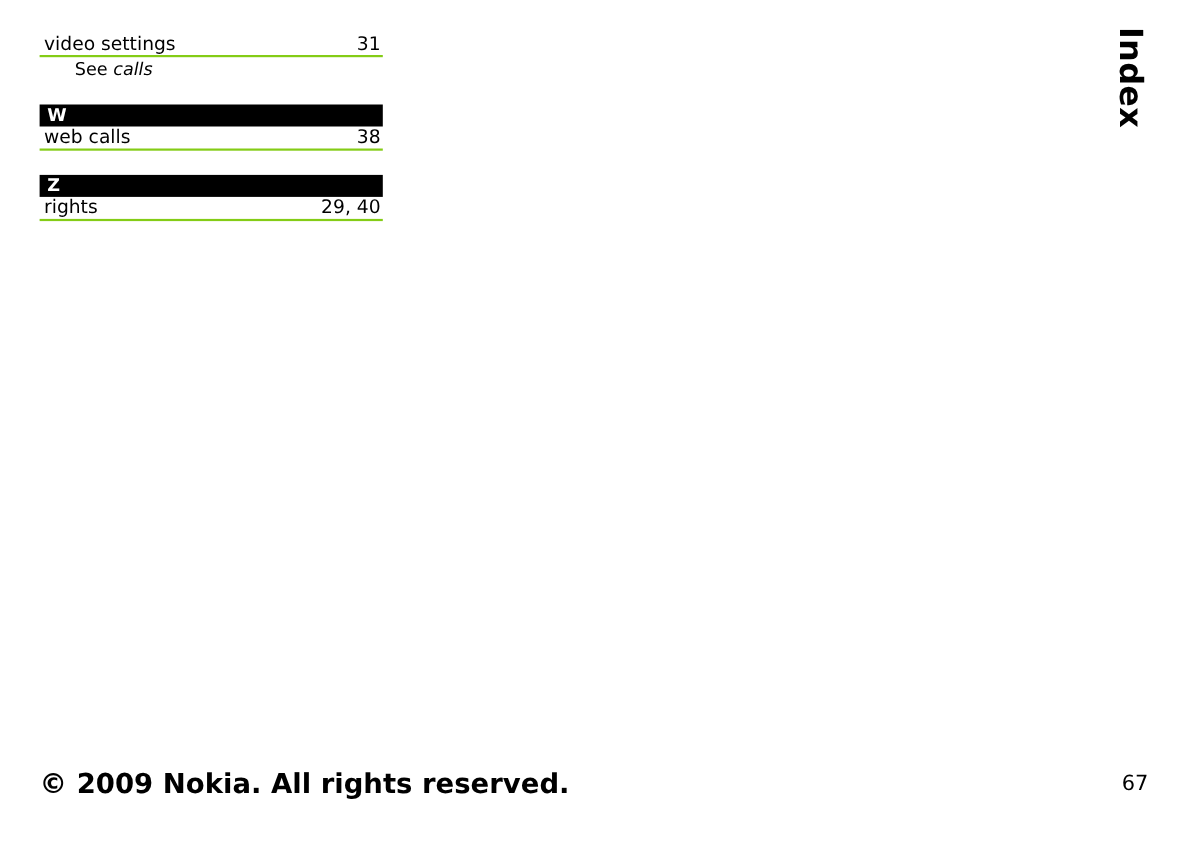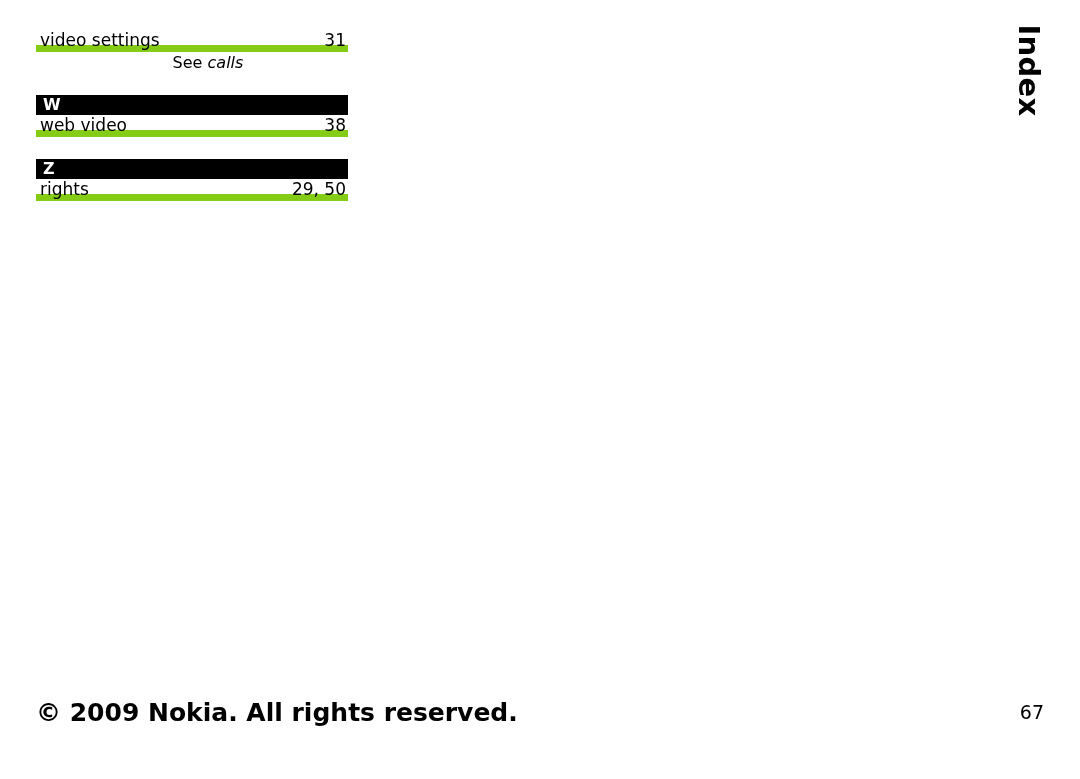--- a/index.html
+++ b/index.html
@@ -65,21 +65,21 @@
     box-sizing: border-box;
   }
   .section { margin-top: 22px; }
   .section.first { margin-top: 0; }
 
   
   .entry {
     display: flex;
     justify-content: space-between;
     align-items: baseline;
-    border-bottom: 7px solid #84cc16;
+    border-bottom: 2px solid #84cc16;
     padding: 0 2px 1px 4px;
     height: 22px;
     box-sizing: border-box;
     gap: 40px;
   }
   .entry-term {
     font-size: 17px;
     line-height: 20px;
     white-space: nowrap;
   }
@@ -91,21 +91,20 @@
   .entries-group { margin-top: 0; }
 
   
   .xref {
     font-size: 16px;
     line-height: 20px;
     padding: 1px 0 0 32px;
     height: 21px;
     box-sizing: border-box;
     white-space: nowrap;
-    text-align: center;
   }
   .xref-target {
     font-style: italic;
   }
 
   
   .footer {
     position: absolute;
     left: 36px;
     right: 36px;
@@ -153,34 +152,34 @@
 
       </div>
     </div>
 
     <div class="section">
       <div class="letter-bar">W</div>
       <div class="entries-group">
 
 
         <div class="entry">
-          <span class="entry-term">web video</span>
+          <span class="entry-term">web calls</span>
           <span class="entry-pages">38</span>
         </div>
 
       </div>
     </div>
 
     <div class="section">
       <div class="letter-bar">Z</div>
       <div class="entries-group">
 
         <div class="entry">
           <span class="entry-term">rights</span>
-          <span class="entry-pages">29, 50</span>
+          <span class="entry-pages">29, 40</span>
         </div>
 
       </div>
     </div>
 
   </div>
 
   <div class="footer">
     <div class="footer-copyright">© 2009 Nokia. All rights reserved.</div>
     <div class="footer-pagenum">67</div>

